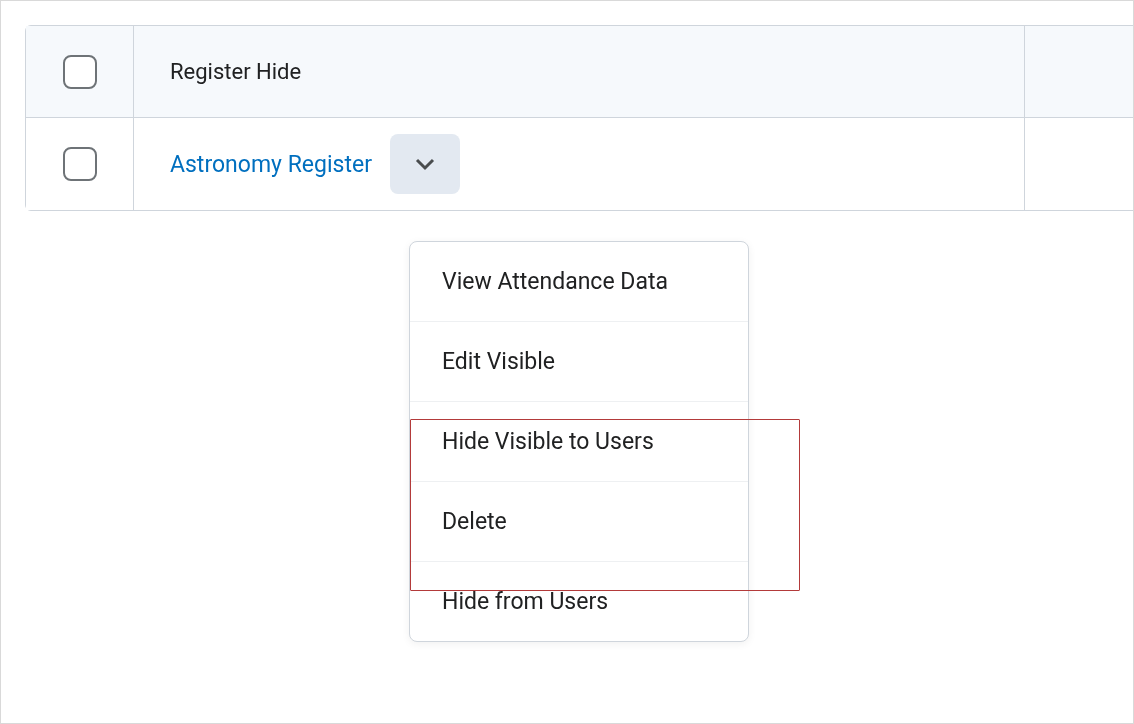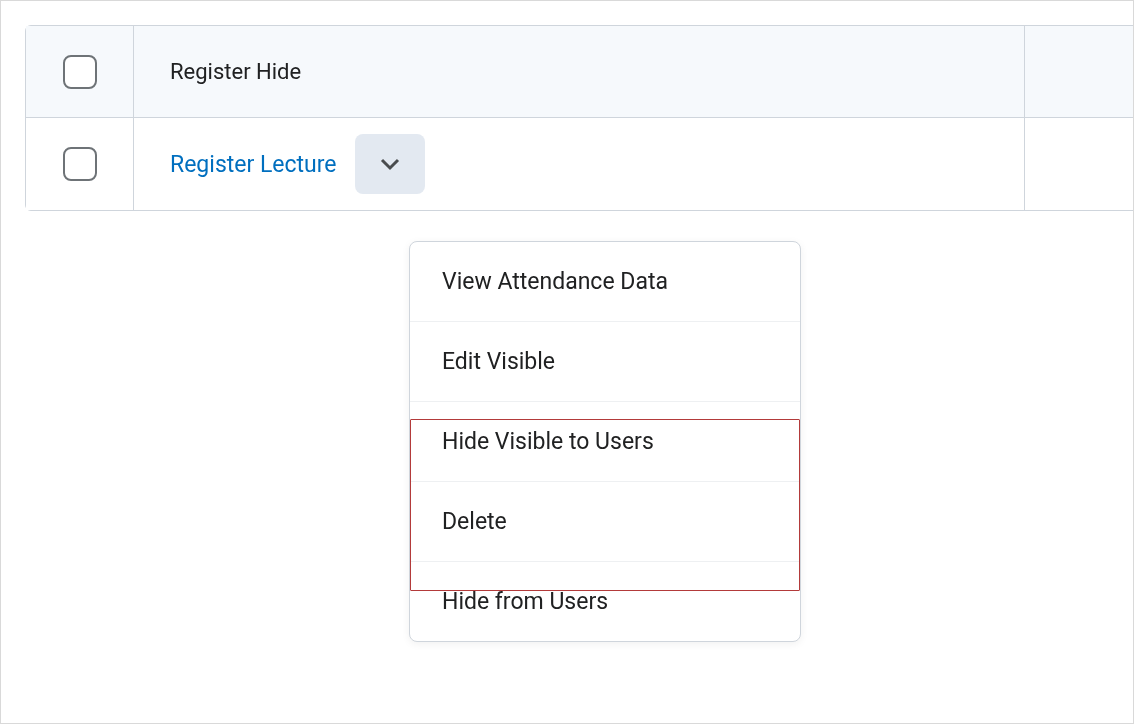--- a/index.html
+++ b/index.html
@@ -82,21 +82,21 @@
       display: inline-flex;
       align-items: center;
       justify-content: center;
     }
     .chevron-button svg { width: 24px; height: 24px; stroke: #494c4e; stroke-width: 3; fill: none; }
 
     .dropdown {
       position: absolute;
       left: 408px;
       top: 240px;
-      width: 392px;
+      width: 340px;
       background: #ffffff;
       border: 1px solid #cfd5dc;
       border-radius: 8px;
       box-shadow: 0 2px 8px rgba(0,0,0,0.06);
       overflow: hidden;
     }
     .dropdown-item {
       padding: 26px 32px;
       font-size: 23px;
       cursor: pointer;
@@ -127,21 +127,21 @@
       <span>Register Hide</span>
     </div>
     <div class="cell empty-cell"></div>
   </div>
 
   <div class="row data-row">
     <div class="cell checkbox-cell">
       <div class="checkbox"></div>
     </div>
     <div class="cell name-cell">
-      <a class="link">Register Lecture</a>
+      <a class="link">Astronomy Register</a>
       <button class="chevron-button">
         <svg viewBox="0 0 24 24">
           <polyline points="4 8 12 16 20 8"></polyline>
         </svg>
       </button>
     </div>
     <div class="cell empty-cell"></div>
   </div>
 </div>
 

